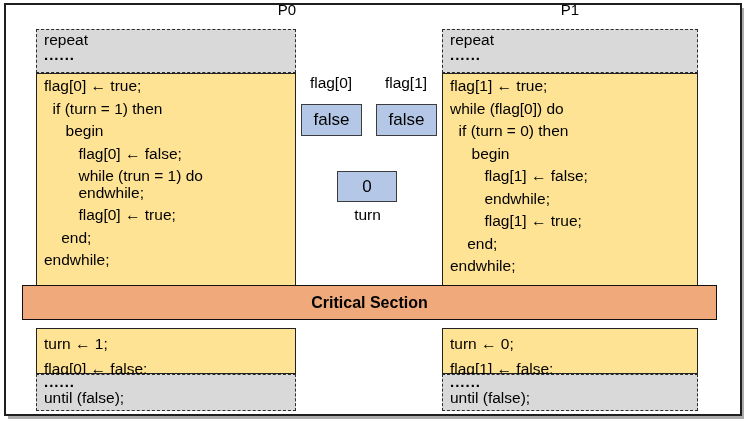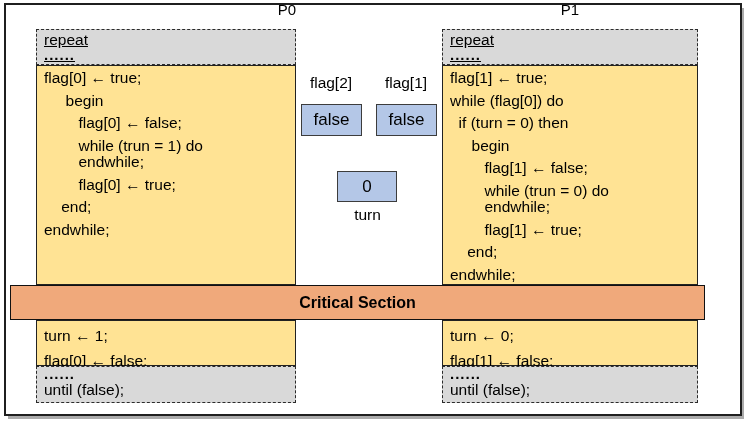--- a/index.html
+++ b/index.html
@@ -24,36 +24,36 @@
 
   .sec{box-sizing:border-box;position:relative;}
   .sec-gray{
     background:var(--gray,#d9d9d9);border:1.6px dashed #2b2b2b;
     padding:2px 0 0 7px;--g:1px;
   }
   .sec-yellow{
     background:var(--yellow,#ffe394);border:1.4px solid #222;
     padding:4px 0 4px 7px;
   }
-  .sec-pre{height:36px;text-decoration:underline;}
+  .sec-pre{height:44px;}
   .sec-code{height:220px;--g:6px;}
   .bar-gap{height:35px;}
   .sec-post{height:46px;--g:8px;padding-top:7px;}
   .sec-outro{height:37px;--g:3px;}
 
   .lines > div + div{margin-top:var(--g,6px);}
   .lines .code-line{
     white-space:pre;font-size:15.5px;line-height:16.5px;
   }
   .lines .dots{
     font-weight:700;letter-spacing:1px;line-height:10px;font-size:15px;
   }
 
   .critical-bar{
-    position:absolute;left:10px;top:285px;width:695px;height:35px;
+    position:absolute;left:22px;top:285px;width:695px;height:35px;
     box-sizing:border-box;background:var(--orange,#f0a97b);border:1.7px solid #111;
     display:flex;align-items:center;justify-content:center;
     font-size:16px;font-weight:700;z-index:5;
   }
 
   .mem-label{
     position:absolute;text-align:center;font-size:15.5px;line-height:17px;
   }
   .mem-label.flag0{left:299px;top:74px;width:64px;}
   .mem-label.flag1{left:374px;top:74px;width:64px;}
@@ -84,20 +84,23 @@
       </div>
       <div>
         <div class="dots">......</div>
       </div>
     </div>
   <div class="sec sec-yellow sec-code lines">
       <div>
         <div class="code-line">flag[0] ← true;</div>
       </div>
       <div>
+        <div class="code-line">  if (turn = 1) then</div>
+      </div>
+      <div>
         <div class="code-line">     begin</div>
       </div>
       <div>
         <div class="code-line">        flag[0] ← false;</div>
       </div>
       <div>
         <div class="code-line">        while (trun = 1) do</div>
         <div class="code-line">        endwhile;</div>
       </div>
       <div>
@@ -148,21 +151,20 @@
       <div>
         <div class="code-line">  if (turn = 0) then</div>
       </div>
       <div>
         <div class="code-line">     begin</div>
       </div>
       <div>
         <div class="code-line">        flag[1] ← false;</div>
       </div>
       <div>
-        <div class="code-line">        while (trun = 0) do</div>
         <div class="code-line">        endwhile;</div>
       </div>
       <div>
         <div class="code-line">        flag[1] ← true;</div>
       </div>
       <div>
         <div class="code-line">    end;</div>
       </div>
       <div>
         <div class="code-line">endwhile;</div>
@@ -180,20 +182,20 @@
   <div class="sec sec-gray sec-outro lines">
       <div>
         <div class="dots">......</div>
       </div>
       <div>
         <div class="code-line">until (false);</div>
       </div>
     </div>
 </div>
 
-<div class="mem-label flag0">flag[2]</div>
+<div class="mem-label flag0">flag[0]</div>
 <div class="mem-label flag1">flag[1]</div>
 <div class="mem-box flag0">false</div>
 <div class="mem-box flag1">false</div>
 <div class="mem-box turn">0</div>
 <div class="mem-label turn">turn</div>
 
 <div class="critical-bar">Critical Section</div>
 
 </body></html>

